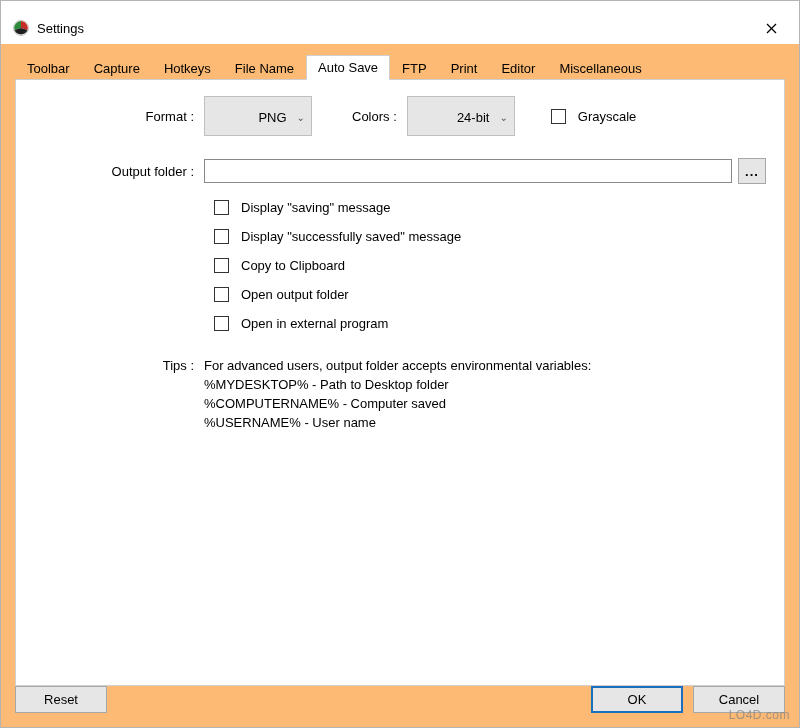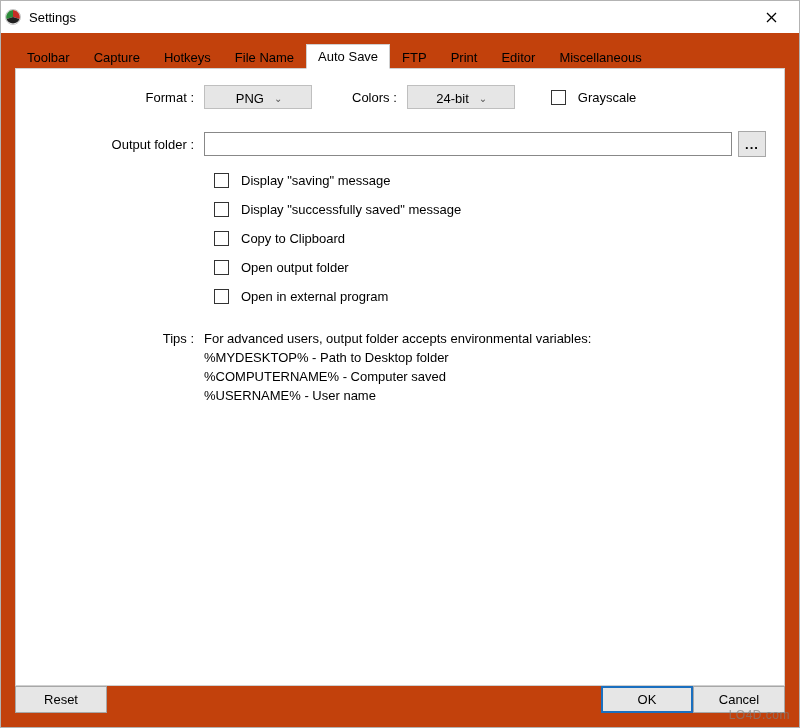--- a/index.html
+++ b/index.html
@@ -19,22 +19,23 @@
     height: 728px;
     border: 1px solid #b3b3b3;
     background: #fff;
     display: flex;
     flex-direction: column;
   }
   .titlebar {
     height: 32px;
     display: flex;
     align-items: center;
-    padding: 0 6px 0 4px;
-    background: #fff;
+    padding: 0 6px 0 12px;
+    background: #fff;
+    margin-top: 11px;
   }
   .title-icon {
     width: 16px;
     height: 16px;
     margin-right: 8px;
     display: inline-flex;
   }
   .title-text {
     flex: 1;
     font-size: 13px;
@@ -43,21 +44,21 @@
     width: 44px;
     height: 28px;
     display: flex;
     align-items: center;
     justify-content: center;
     font-size: 14px;
     font-family: Arial, sans-serif;
   }
   .content-area {
     flex: 1;
-    background: #c2410c;
+    background: #fdba74;
     padding: 10px 14px 14px 14px;
     display: flex;
     flex-direction: column;
     position: relative;
   }
   .tabstrip {
     display: flex;
     align-items: flex-end;
     height: 25px;
   }
@@ -90,22 +91,22 @@
     margin-bottom: 8px;
   }
   .label-col {
     width: 170px;
     text-align: right;
     padding-right: 10px;
   }
   .select {
     display: inline-flex;
     align-items: center;
-    justify-content: center;
-    height: 24px;
+    justify-content: flex-end;
+    height: 40px;
     background: #e6e6e6;
     border: 1px solid #bfbfbf;
     padding: 2px 6px 0 8px;
     min-width: 96px;
     font-size: 13px;
   }
   .select .chev {
     font-size: 10px;
     color: #555;
     margin-left: 10px;
@@ -170,20 +171,21 @@
     align-items: center;
     justify-content: center;
     padding: 0 14px;
   }
   .btn.primary {
     border: 2px solid #1a6fbf;
     background: #e6e6e6;
   }
   .right-btns {
     display: flex;
+    gap: 10px;
   }
   .watermark {
     position: absolute;
     right: 10px;
     bottom: 6px;
     color: rgba(255,255,255,0.75);
     font-size: 12px;
     font-weight: 300;
     letter-spacing: 0.5px;
     mix-blend-mode: difference;

